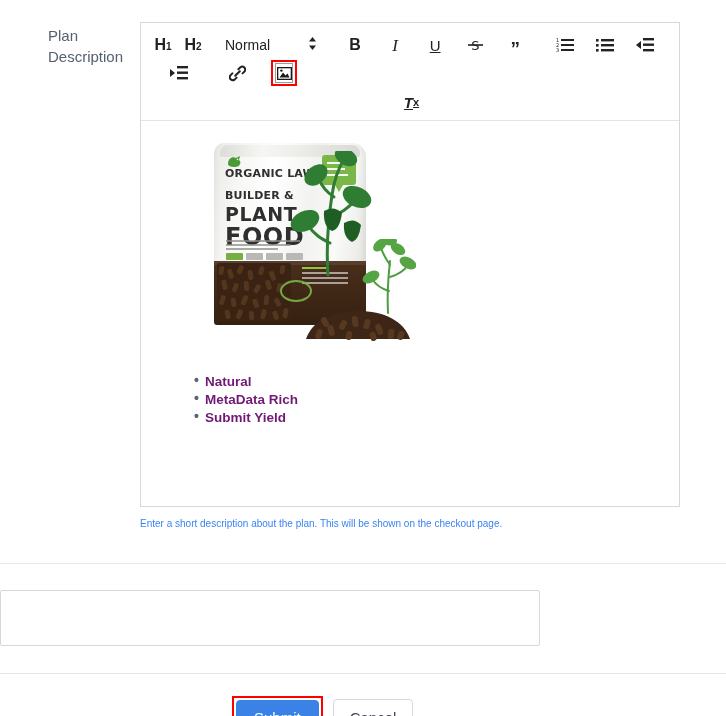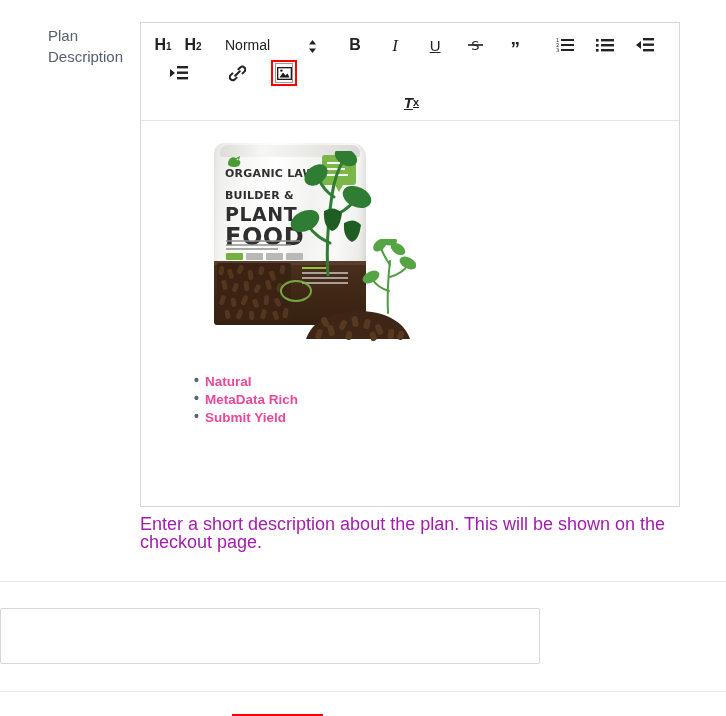--- a/index.html
+++ b/index.html
@@ -105,21 +105,21 @@
     padding-right: 1px;
   }
   .tb-tx em {
     font-style: normal;
     font-weight: bold;
     font-size: 11px;
     text-decoration: none;
   }
   .tb-select {
     display: inline-flex;
-    align-items: flex-end;
+    align-items: flex-start;
     cursor: pointer;
     margin-left: 20px;
   }
   .tb-select .sel-text {
     font-size: 14px;
     color: #222222;
   }
   .tb-select .sel-arrows {
     margin-left: 38px;
     font-size: 11px;
@@ -357,38 +357,38 @@
   
   .feature-list {
     margin: 27px 0 0 0;
     padding: 0 0 0 20px;
     list-style: none;
   }
   .feature-list li {
     position: relative;
     font-size: 13.5px;
     font-weight: bold;
-    color: #ec4899;
+    color: #701a75;
     line-height: 17px;
     margin-bottom: 1px;
     padding-left: 11px;
   }
   .feature-list li:before {
     content: "\2022";
     position: absolute;
     left: 0;
     top: -1px;
     font-size: 14px;
     color: #5a6472;
   }
 
   
   .help-text {
-    font-size: 18px;
-    color: #a21caf;
+    font-size: 10px;
+    color: #3b82f6;
     margin-top: 8px;
     line-height: 18px;
   }
 
   
   .divider {
     height: 1px;
     background: #e8e8e8;
     width: 100%;
   }

